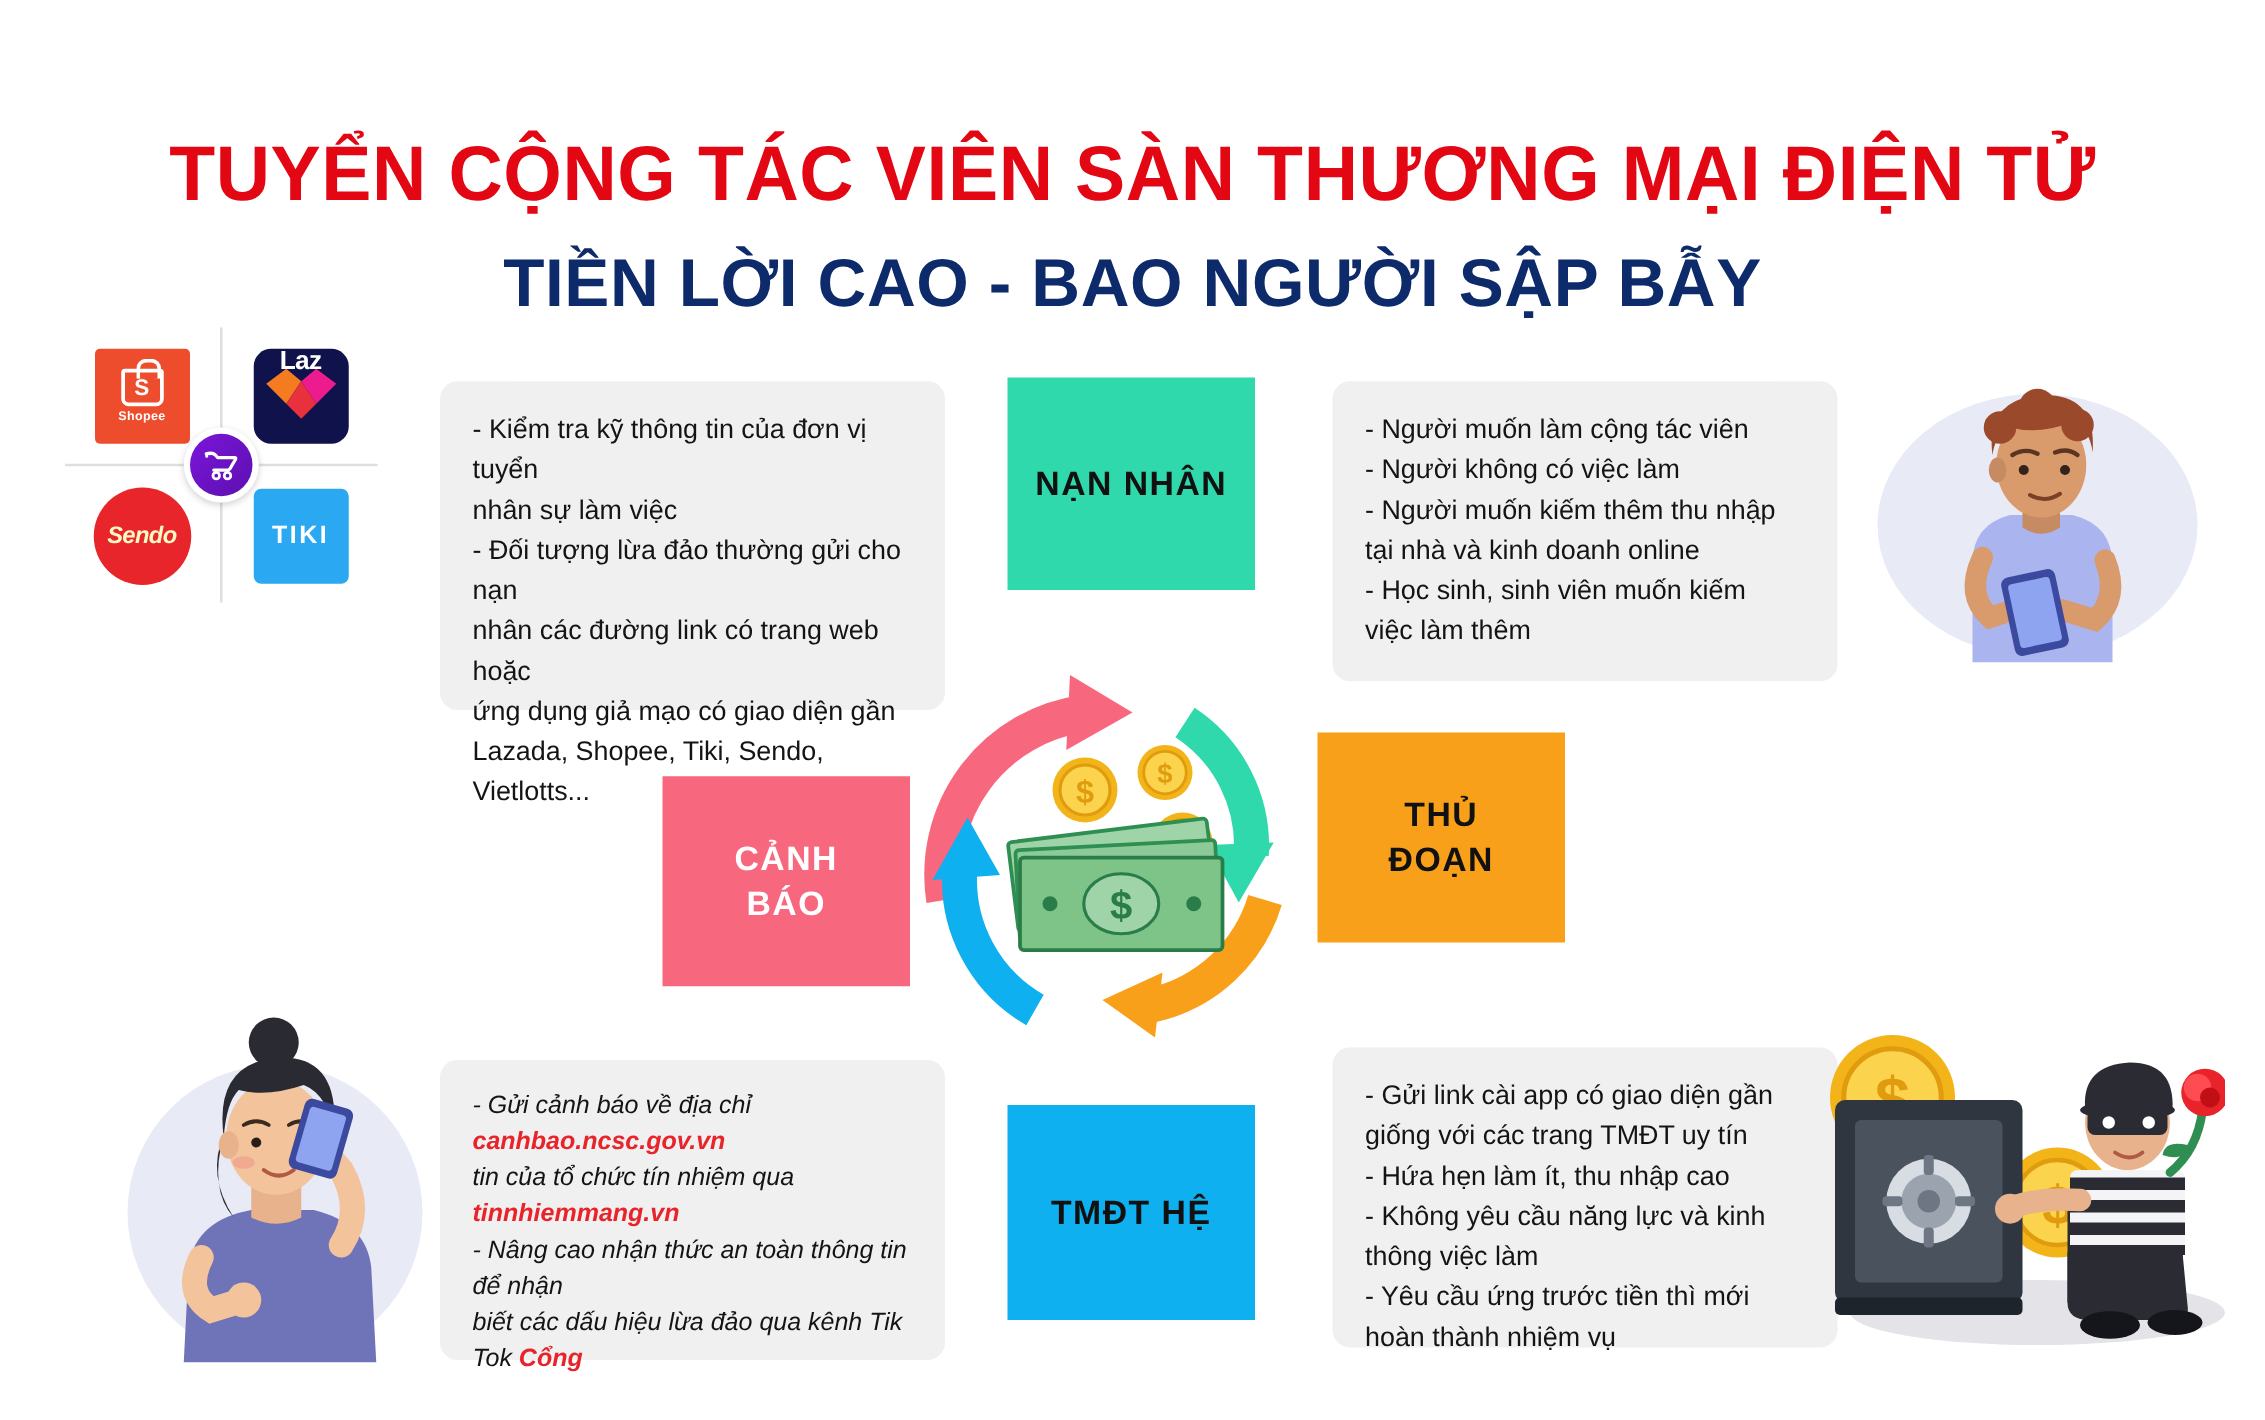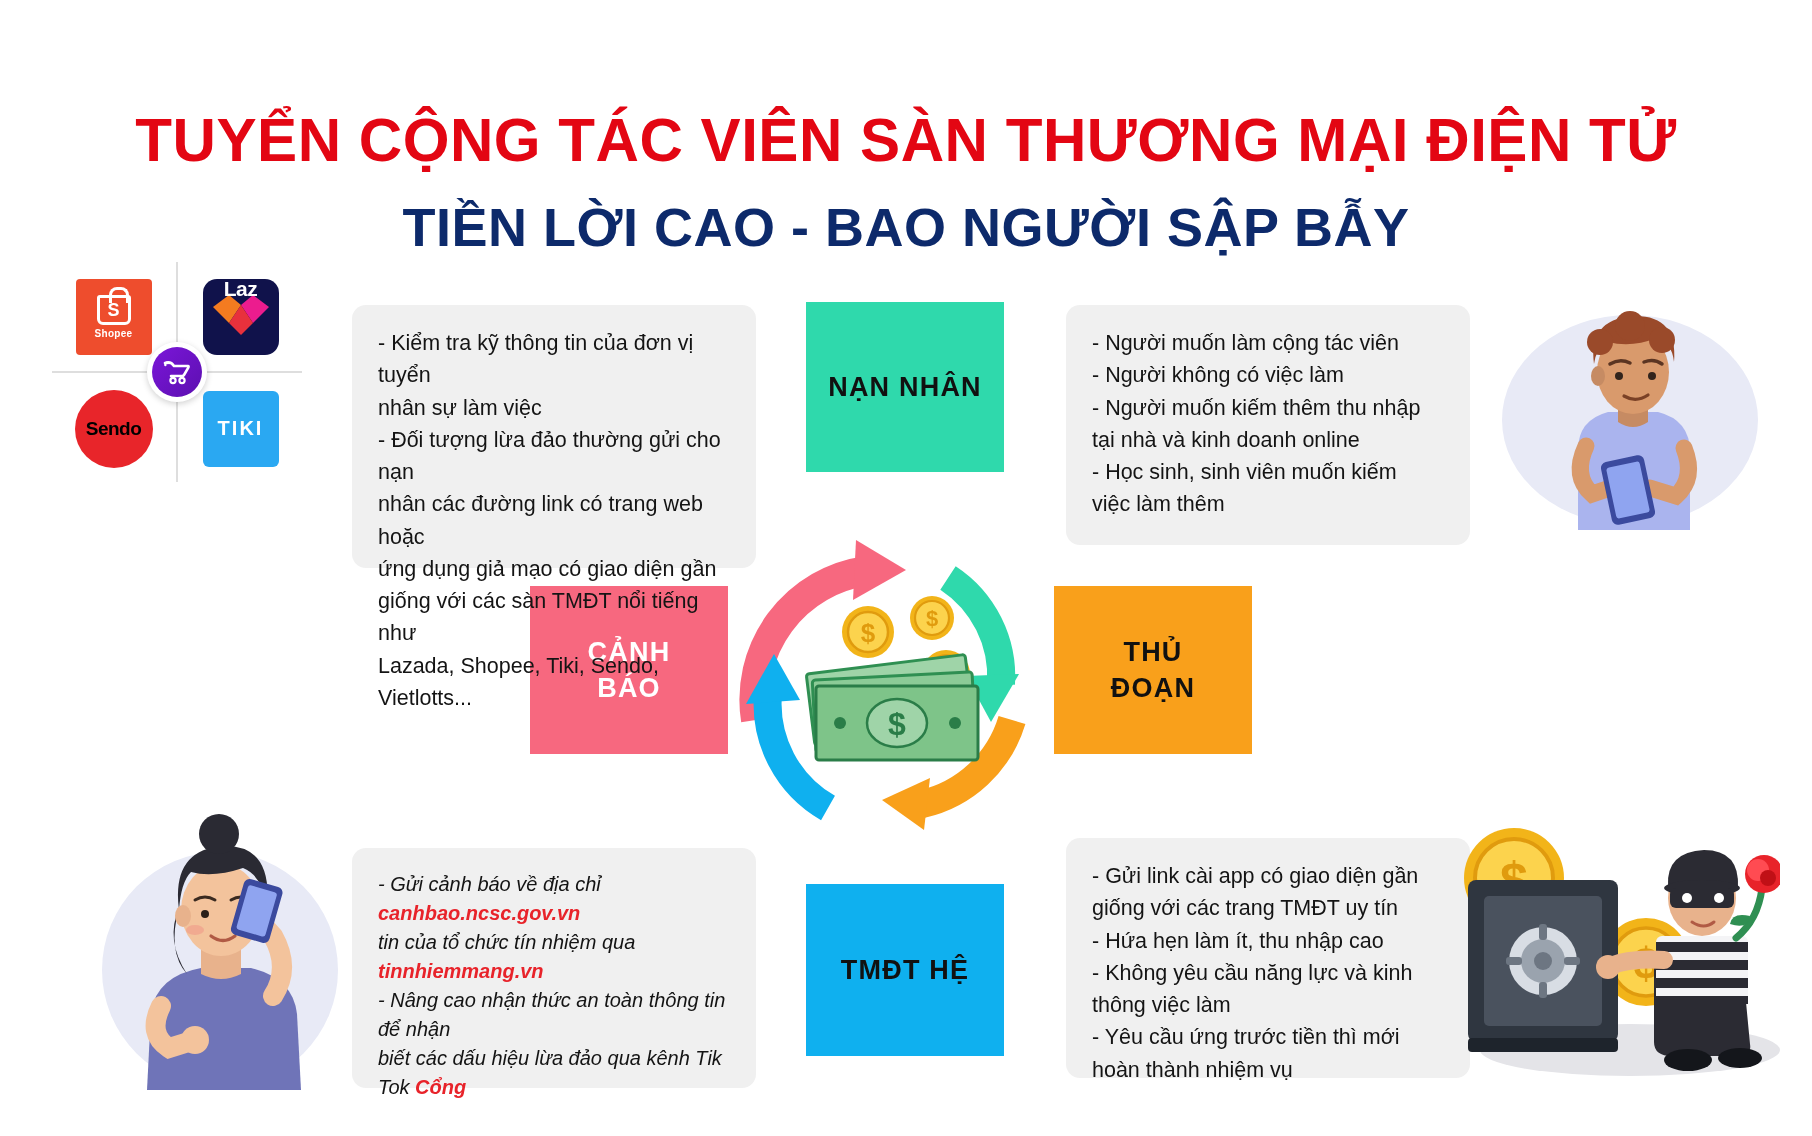--- a/index.html
+++ b/index.html
@@ -91,41 +91,41 @@
   .laz-word {
     position: relative; color:#fff; font-size:21px; font-weight:700; z-index:3;
     letter-spacing:-.5px; margin-top:-2px;
   }
 
   
   .logo-sendo {
     width: 78px; height: 78px; border-radius: 50%; background: #e8252a;
     display:flex; align-items:center; justify-content:center;
   }
-  .sendo-word { color:#000000; font-size:19px; font-weight:700; letter-spacing:-.5px; }
+  .sendo-word { color:#fef9c3; font-size:19px; font-weight:700; font-style:italic; letter-spacing:-.5px; }
 
   
   .logo-tiki {
     width: 76px; height: 76px; border-radius: 6px; background: #2aa8f2;
     display:flex; align-items:center; justify-content:center;
   }
   .tiki-word { color:#fff; font-size:20px; font-weight:700; letter-spacing:2px; }
 
   
   .cat-block {
     position: absolute;
     display: flex; align-items: center; justify-content: center;
     text-align: center; color: #111;
     font-size: 27px; font-weight: 700; letter-spacing: 1.2px;
     line-height: 1.35;
   }
   .cat-nan  { left: 806px; top: 302px; width: 198px; height: 170px; background: #2fd9ac; }
   .cat-thu  { left: 1054px; top: 586px; width: 198px; height: 168px; background: #f9a01b; }
   .cat-lien { left: 806px; top: 884px; width: 198px; height: 172px; background: #0fb0ef; }
-  .cat-canh { left: 530px; top: 586px; width: 198px; height: 168px; background: #f7687f; color:#fff; }
+  .cat-canh { left: 530px; top: 621px; width: 198px; height: 168px; background: #f7687f; color:#fff; }
 
   
   .panel {
     position: absolute; background: #f0f0f0; border-radius: 14px;
     padding: 22px 26px;
     font-size: 21.5px; line-height: 1.5; color: #141414;
   }
   .p-topleft    { left: 352px;  top: 305px; width: 404px; height: 263px; }
   .p-topright   { left: 1066px; top: 305px; width: 404px; height: 240px; }
   .p-botleft    { left: 352px;  top: 848px; width: 404px; height: 240px; font-style: italic; }
@@ -222,21 +222,20 @@
       <span>BÁO</span>
     </span>
   </div>
 
   <div class="panel p-topleft">
     <p>- Kiểm tra kỹ thông tin của đơn vị tuyển</p>
     <p>nhân sự làm việc</p>
     <p>- Đối tượng lừa đảo thường gửi cho nạn</p>
     <p>nhân các đường link có trang web hoặc</p>
     <p>ứng dụng giả mạo có giao diện gần</p>
-    <p>giống với các sàn TMĐT nổi tiếng như</p>
     <p>Lazada, Shopee, Tiki, Sendo, Vietlotts...</p>
   </div>
 
   <div class="panel p-topright">
     <p>- Người muốn làm cộng tác viên</p>
     <p>- Người không có việc làm</p>
     <p>- Người muốn kiếm thêm thu nhập</p>
     <p>tại nhà và kinh doanh online</p>
     <p>- Học sinh, sinh viên muốn kiếm</p>
     <p>việc làm thêm</p>

